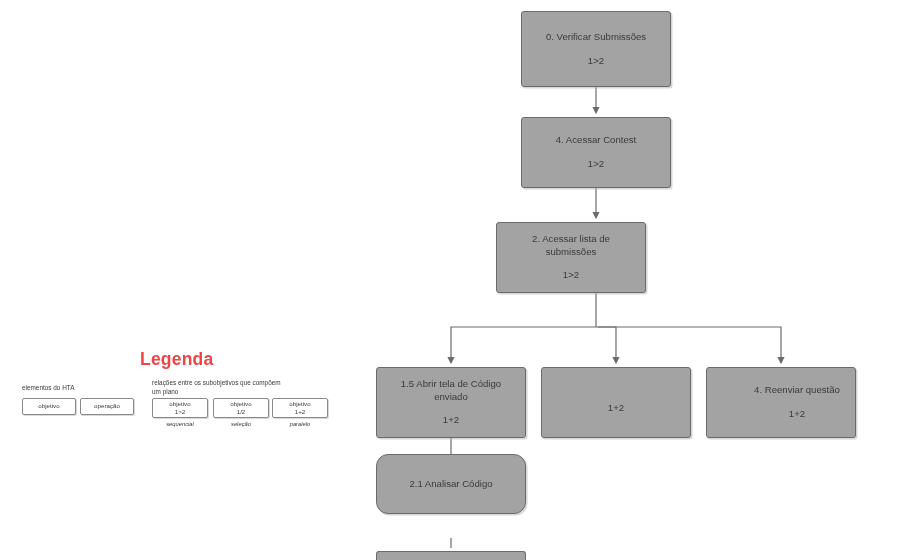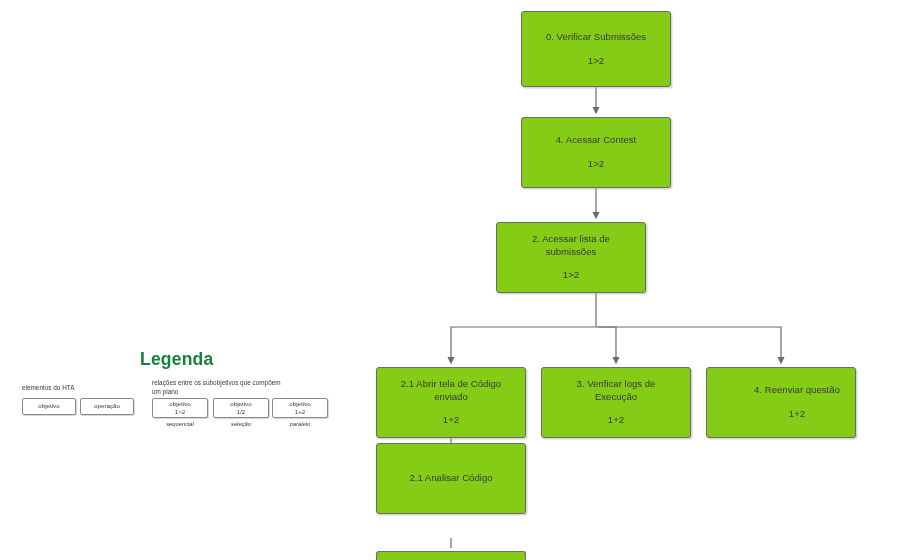--- a/index.html
+++ b/index.html
@@ -27,21 +27,21 @@
     left: 0; top: 0;
     width: 901px;
     height: 560px;
     pointer-events: none;
   }
   .node {
     position: absolute;
     box-sizing: border-box;
     border: 1.2px solid #6b6b6b;
     border-radius: 3px;
-    background: #84cc16;
+    background: #a3a3a3;
     box-shadow: 1.5px 1.5px 0 0 rgba(180,180,180,0.55);
     display: flex;
     flex-direction: column;
     align-items: center;
     justify-content: center;
     text-align: center;
     font-size: 9.6px;
     line-height: 1.35;
     color: #3a3a3a;
   }
@@ -69,21 +69,21 @@
     top: 345px;
     width: 350px;
     height: 110px;
   }
   #legend-title {
     position: absolute;
     left: 140px;
     top: 4px;
     font-size: 17.5px;
     font-weight: bold;
-    color: #15803d;
+    color: #ef4444;
     letter-spacing: .2px;
   }
   .leg-caption {
     position: absolute;
     font-size: 6.4px;
     color: #3a3a3a;
     line-height: 1.45;
   }
   #leg-cap-left  { left: 22px;  top: 38px; width: 120px; }
   #leg-cap-right { left: 152px; top: 33px; width: 136px; }
@@ -151,37 +151,35 @@
     <span class="plan">1&gt;2</span>
   </div>
 
   <div class="node" id="node-n2" style="left: 496px; top: 222px; width: 150px; height: 71px;">
     <span class="title">2. Acessar lista de
 submissões</span>
     <span class="plan">1&gt;2</span>
   </div>
 
   <div class="node" id="node-n21" style="left: 376px; top: 367px; width: 150px; height: 71px;">
-    <span class="title">2.1 Abrir tela de Código
+    <span class="title">1.5 Abrir tela de Código
 enviado</span>
     <span class="plan">1+2</span>
   </div>
 
   <div class="node" id="node-n3" style="left: 541px; top: 367px; width: 150px; height: 71px;">
-    <span class="title">3. Verificar logs de
-Execução</span>
     <span class="plan">1+2</span>
   </div>
 
   <div class="node" id="node-n4" style="left: 706px; top: 367px; width: 150px; height: 71px; padding-left: 32px;">
     <span class="title">4.  Reenviar questão</span>
     <span class="plan">1+2</span>
   </div>
 
-  <div class="node no-plan" id="node-n211" style="left: 376px; top: 443px; width: 150px; height: 71px;">
+  <div class="node no-plan" id="node-n211" style="left: 376px; top: 454px; width: 150px; height: 60px; border-radius: 12px;">
     <span class="title">2.1 Analisar Código</span>
 
   </div>
 
   <div class="node no-plan clipped" id="node-n212" style="left: 376px; top: 551px; width: 150px; height: 30px;">
     <span class="title"></span>
   </div>
 
   <div id="legend">
     <div id="legend-title">Legenda</div>

